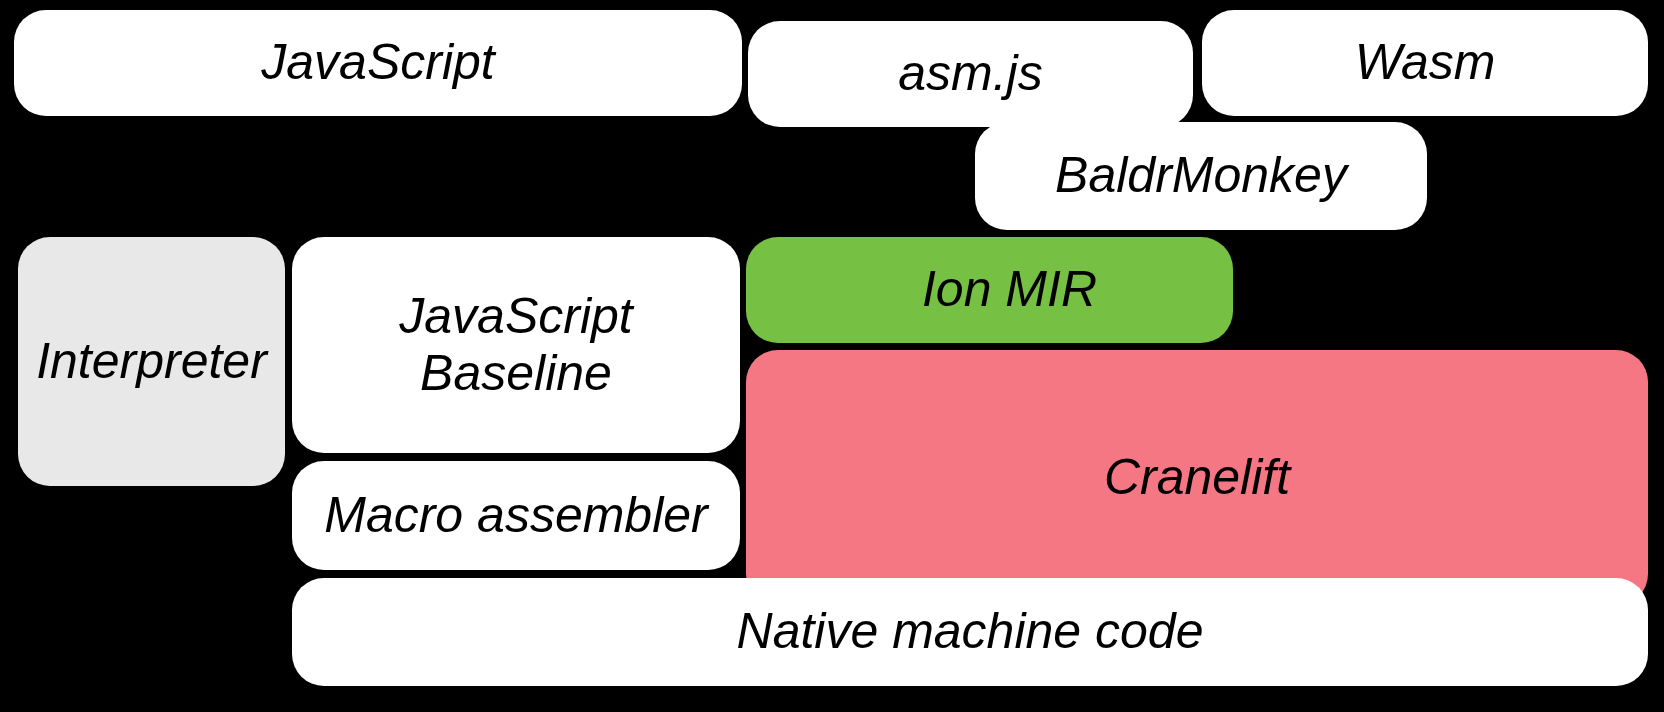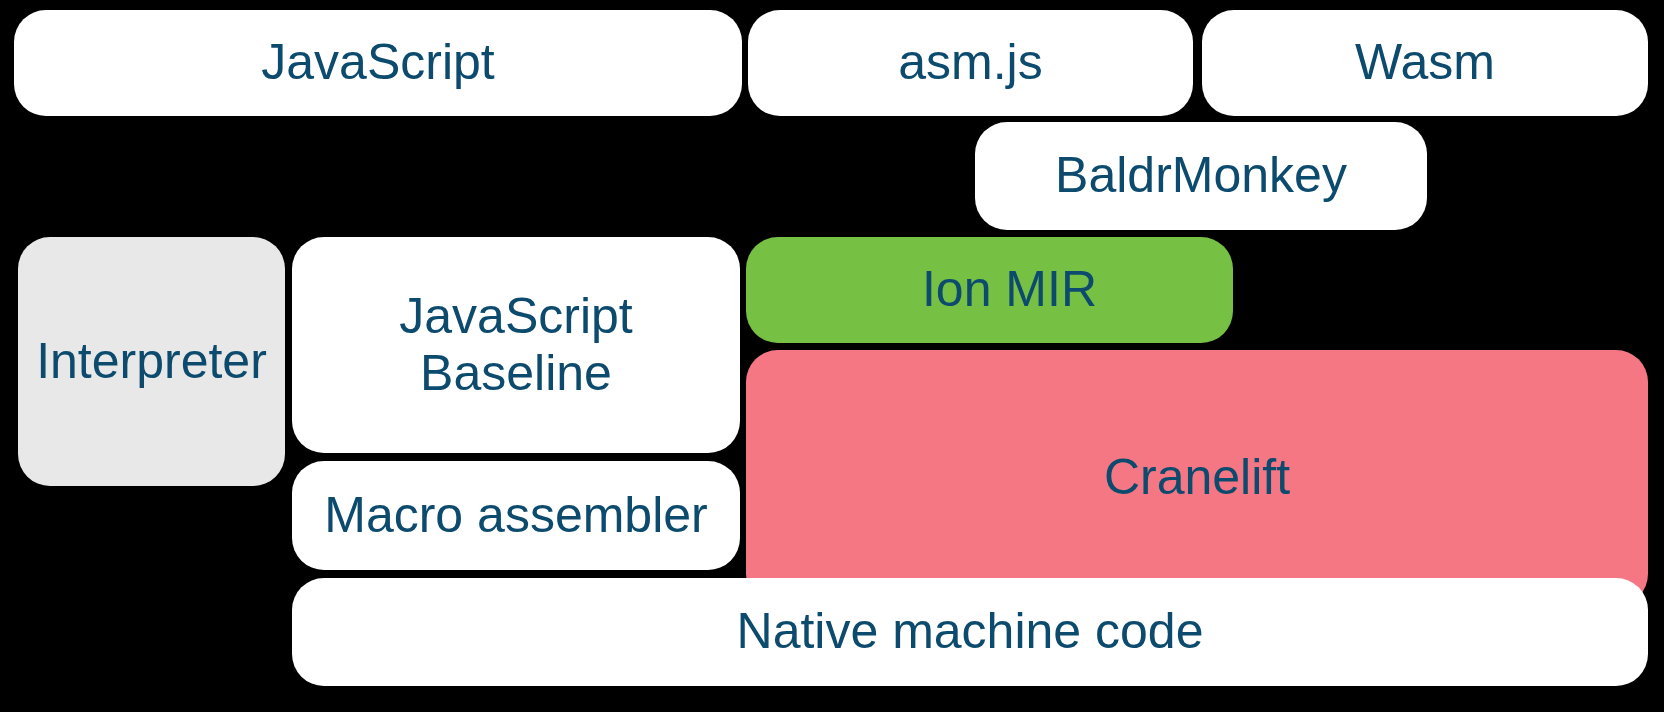--- a/index.html
+++ b/index.html
@@ -8,33 +8,34 @@
     width: 1664px;
     height: 712px;
     background: #000;
     overflow: hidden;
     font-family: "Liberation Sans", sans-serif;
   }
   .node {
     position: absolute;
     border-radius: 32px;
     background: #fff;
-    color: #0c4a6e;
+    color: #000000;
     display: flex;
     align-items: center;
     justify-content: center;
     font-size: 50px;
     line-height: 1.15;
     text-align: center;
+    font-style: italic;
   }
   .node span { display: inline-block; }
 
   
   #n-javascript          { left: 14px;   top: 10px;  width: 728px;  height: 106px; }
-  #n-asm-js              { left: 748px;  top: 10px;  width: 445px;  height: 106px; }
+  #n-asm-js              { left: 748px;  top: 21px;  width: 445px;  height: 106px; }
   #n-wasm                { left: 1202px; top: 10px;  width: 446px;  height: 106px; }
   #n-javascript-bytecode { left: 14px;   top: 122px; width: 954px;  height: 108px; }
   #n-baldrmonkey         { left: 975px;  top: 122px; width: 452px;  height: 108px; }
   #n-interpreter         { left: 18px;   top: 237px; width: 267px;  height: 249px; }
   #n-javascript-baseline { left: 292px;  top: 237px; width: 448px;  height: 216px; }
   #n-ion-mir             { left: 746px;  top: 237px; width: 447px;  height: 106px; padding-left: 40px; }
   #n-cranelift           { left: 746px;  top: 350px; width: 902px;  height: 256px; }
   #n-macro-assembler     { left: 292px;  top: 461px; width: 448px;  height: 109px; }
   #n-native-machine-code { left: 292px;  top: 578px; width: 1356px; height: 108px; }
 

